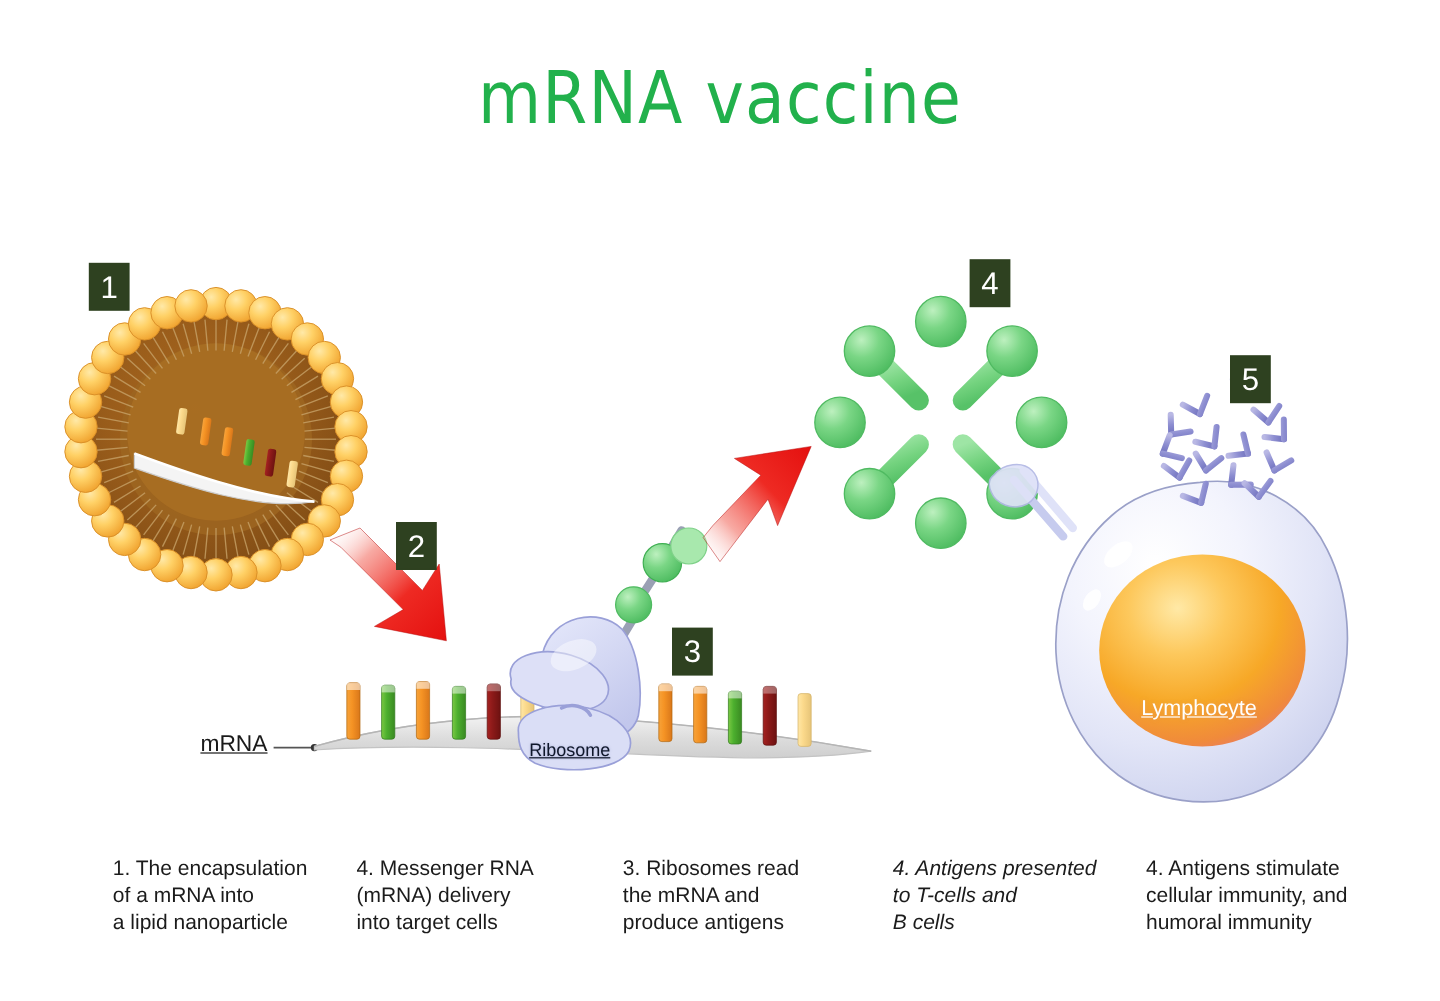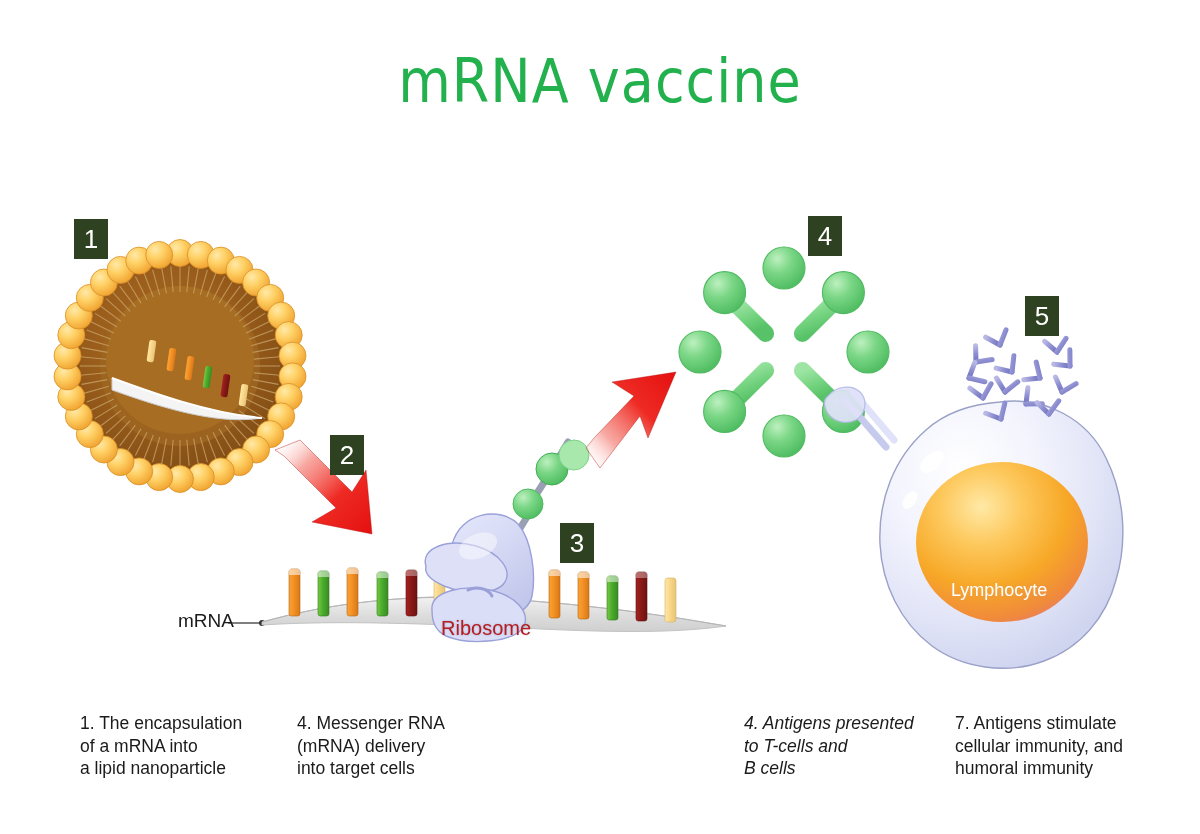--- a/index.html
+++ b/index.html
@@ -62,32 +62,33 @@
     left: 0; top: 0;
     width: 1200px;
     height: 834px;
   }
 
   
   .art-label {
     position: absolute;
     font-family: "Liberation Sans", sans-serif;
     pointer-events: none;
+    text-decoration: underline;
   }
   #mrna-label {
-    left: 178px;
+    left: 167px;
     top: 610px;
     font-size: 19px;
     color: #1a1a1a;
   }
   #ribosome-label {
     left: 441px;
     top: 617px;
-    font-size: 20px;
-    color: #b91c1c;
+    font-size: 15px;
+    color: #0f172a;
     text-shadow: 0 0 2px rgba(120,125,180,.55);
   }
   #lymphocyte-label {
     left: 951px;
     top: 580px;
     font-size: 18px;
     color: #ffffff;
     text-shadow: 0 0 3px rgba(230,160,110,.5);
   }
 
@@ -101,21 +102,21 @@
   }
   .caption {
     position: absolute;
     top: 0;
     font-size: 17.5px;
     line-height: 22.5px;
     color: #1b1b1b;
     font-family: "Liberation Sans", sans-serif;
     white-space: pre-line;
   }
-  #caption1 { left: 80px;  width: 210px; }
+  #caption1 { left: 94px;  width: 210px; }
   #caption2 { left: 297px; width: 205px; }
   #caption3 { left: 519px; width: 210px; }
   #caption4 { left: 744px; width: 200px; font-style: italic; }
   #caption5 { left: 955px; width: 215px; }
 </style>
 </head>
 <body>
 
 <div id="stage">
 
@@ -553,21 +554,24 @@
   <div class="art-label" id="ribosome-label">Ribosome</div>
   <div class="art-label" id="lymphocyte-label">Lymphocyte</div>
 
   <div class="captions">
     <div class="caption" id="caption1">1. The encapsulation
 of a mRNA into
 a lipid nanoparticle</div>
     <div class="caption" id="caption2">4. Messenger RNA
 (mRNA) delivery
 into target cells</div>
+    <div class="caption" id="caption3">3. Ribosomes read
+the mRNA and
+produce antigens</div>
     <div class="caption" id="caption4">4. Antigens presented
 to T-cells and
 B cells</div>
-    <div class="caption" id="caption5">7. Antigens stimulate
+    <div class="caption" id="caption5">4. Antigens stimulate
 cellular immunity, and
 humoral immunity</div>
   </div>
 
 </div>
 
 </body></html>

